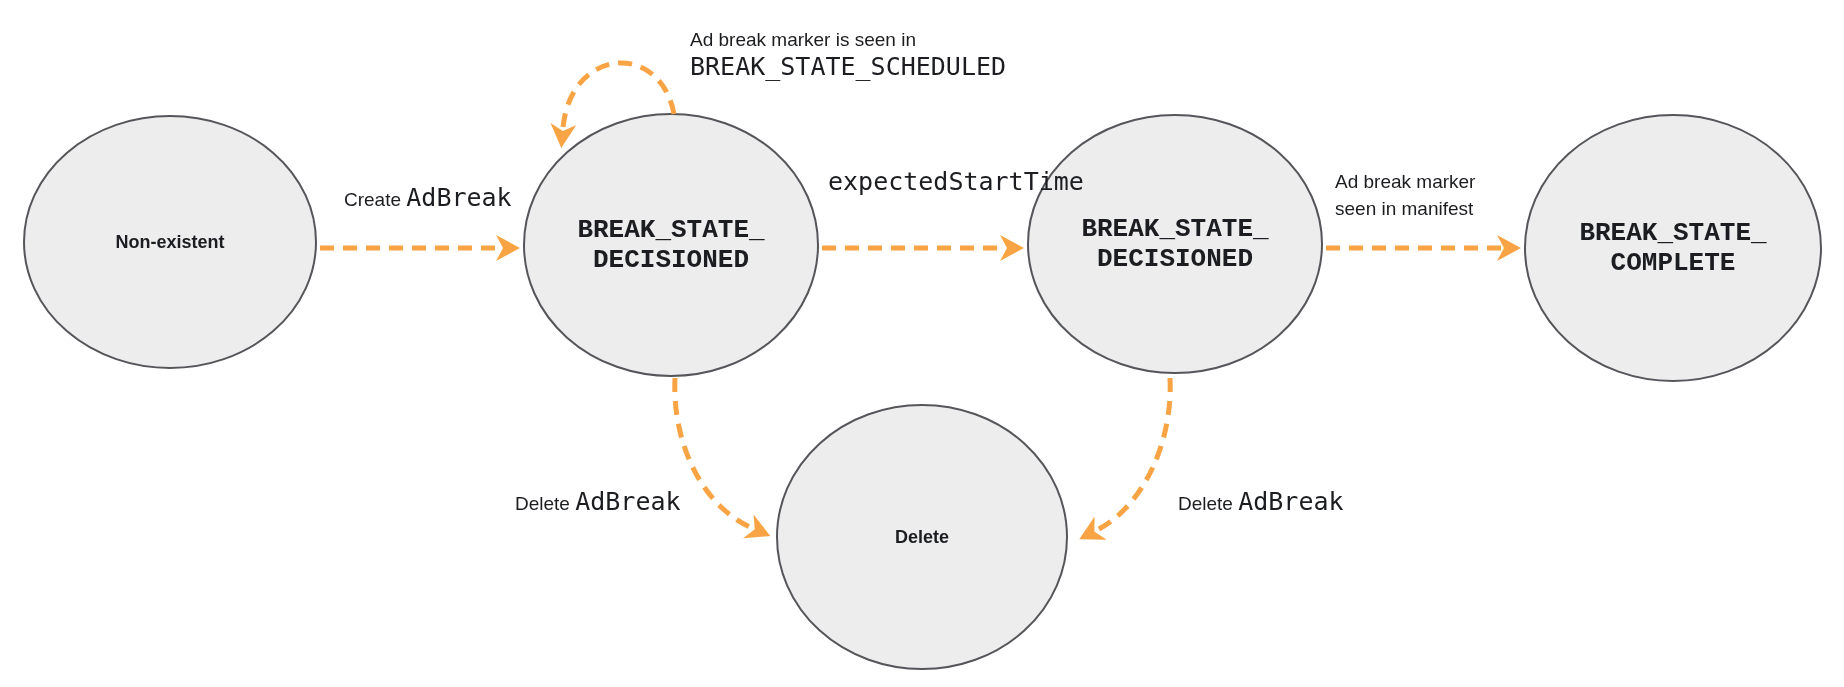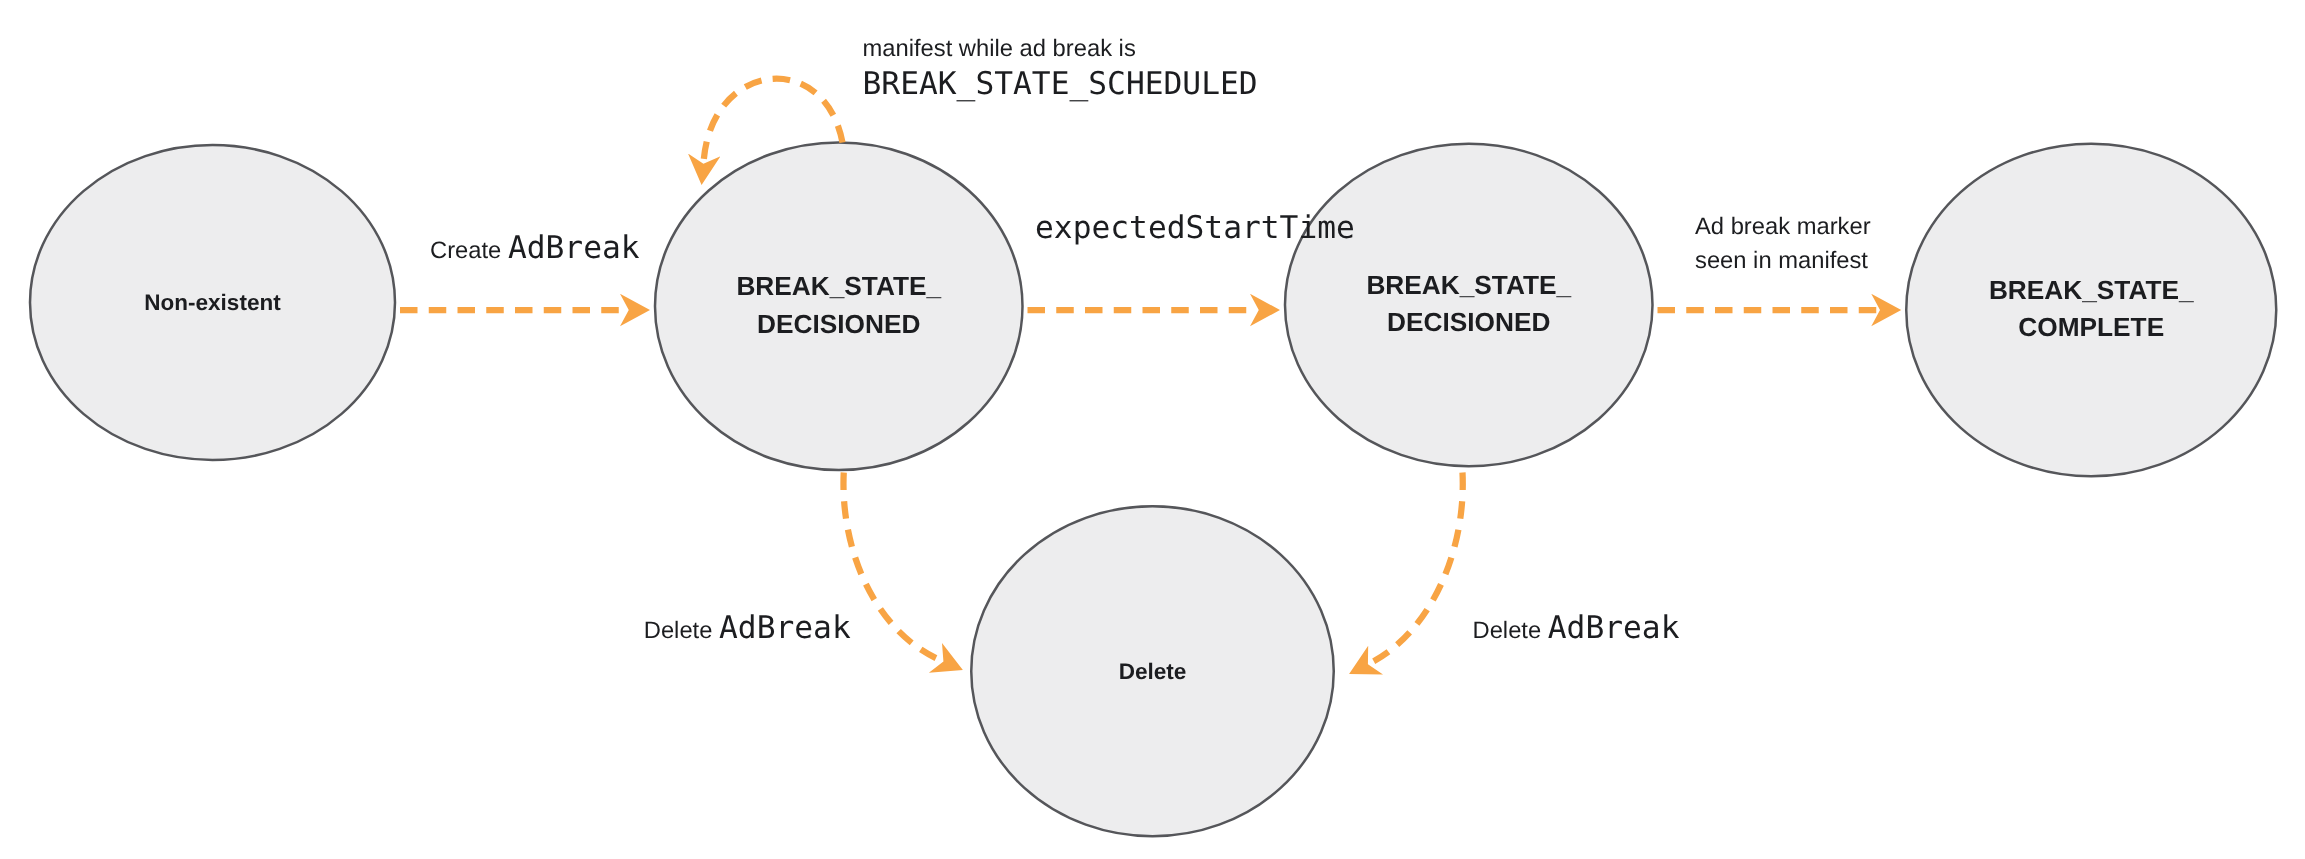--- a/index.html
+++ b/index.html
@@ -34,22 +34,22 @@
     position:absolute;
     transform:translate(-50%,-50%);
     text-align:center;
     white-space:nowrap;
     font-weight:bold;
     font-size:18px;
     line-height:30px;
     color:var(--ink);
   }
   .node-label.mono{
-    font-family:Liberation Sans, sans-serif;
-    font-size:21px;
+    font-family:Liberation Mono, monospace;
+    font-size:26px;
   }
   .edge-label{
     position:absolute;
     font-size:19px;
     line-height:27px;
     white-space:nowrap;
     color:var(--ink);
   }
   .code{
     font-family:"DejaVu Sans Mono", monospace;
@@ -97,29 +97,29 @@
   <div class="node-label mono" style="left:1673px;top:248px;">
     <div>BREAK_STATE_</div>
     <div>COMPLETE</div>
   </div>
 
   <div class="node-label" style="left:922px;top:537px;">Delete</div>
 
   <div class="edge-label" style="left:344px;top:184px;text-align:center;"><span>Create </span><span class="code">AdBreak</span></div>
 
   <div class="edge-label" style="left:690px;top:26px;">
-    <div>manifest while ad break is</div>
+    <div>Ad break marker is seen in</div>
     <div class="code">BREAK_STATE_SCHEDULED</div>
   </div>
 
   <div class="edge-label" style="left:828px;top:168px;">
     <div class="code">expectedStartTime</div>
   </div>
 
-  <div class="edge-label" style="left:1335px;top:168px;margin-left:21px;">
+  <div class="edge-label" style="left:1335px;top:168px;">
     <div>Ad break marker</div>
     <div>seen in manifest</div>
   </div>
 
   <div class="edge-label" style="left:515px;top:488px;"><span>Delete </span><span class="code">AdBreak</span></div>
 
   <div class="edge-label" style="left:1178px;top:488px;"><span>Delete </span><span class="code">AdBreak</span></div>
 
 </div>
 

